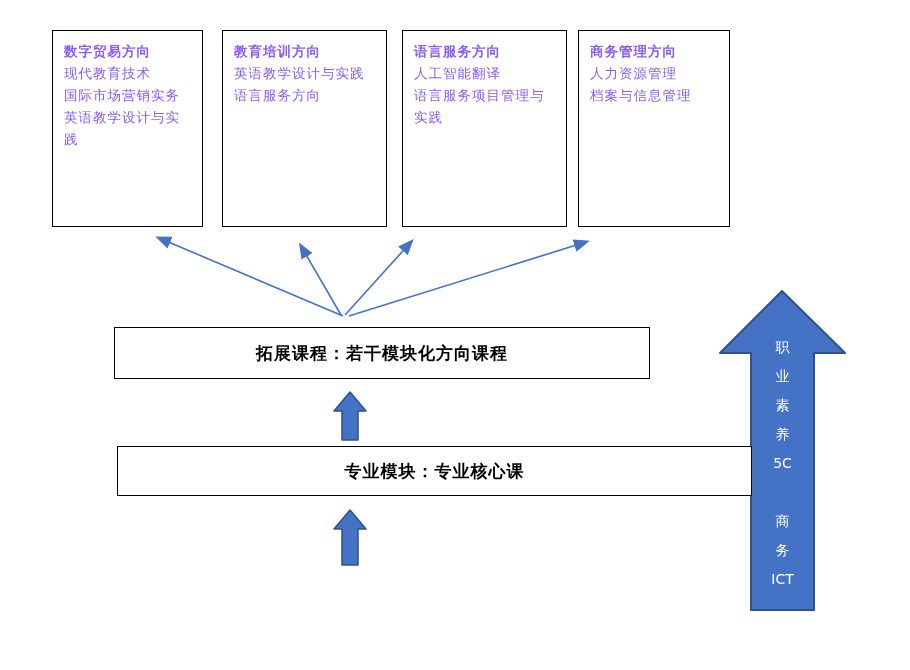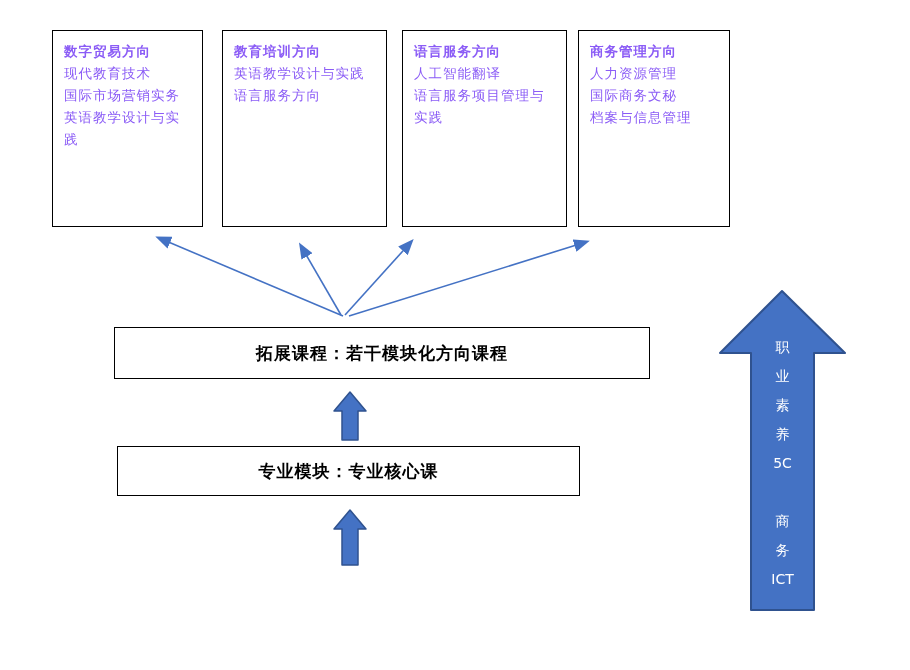--- a/index.html
+++ b/index.html
@@ -54,21 +54,21 @@
     box-sizing: border-box;
     display: flex;
     align-items: center;
     justify-content: center;
     font-weight: bold;
     font-size: 17px;
     color: #000000;
     letter-spacing: 1px;
   }
   #level-extension { left: 114px; top: 327px; width: 536px; height: 52px; }
-  #level-core      { left: 117px; top: 446px; width: 463px; height: 50px; }
+  #level-core      { left: 117px; top: 446px; width: 635px; height: 50px; }
   #level-platform  { left: 120px; top: 568px; width: 539px; height: 45px; }
 
   
   .arrow-text {
     position: absolute;
     left: 751px;
     top: 333px;
     width: 63px;
     text-align: center;
     color: #ffffff;
@@ -119,21 +119,20 @@
 
   <div class="module-box" id="module-3">
     <div class="module-title">语言服务方向</div>
     <div class="course-line">人工智能翻译</div>
     <div class="course-line">语言服务项目管理与实践</div>
   </div>
 
   <div class="module-box" id="module-4">
     <div class="module-title">商务管理方向</div>
     <div class="course-line">人力资源管理</div>
-    <div class="course-line">国际商务文秘</div>
     <div class="course-line">档案与信息管理</div>
   </div>
 
   <div class="level-box" id="level-extension">
     <span>拓展课程：若干模块化方向课程</span>
   </div>
 
   <div class="level-box" id="level-core">
     <span>专业模块：专业核心课</span>
   </div>

